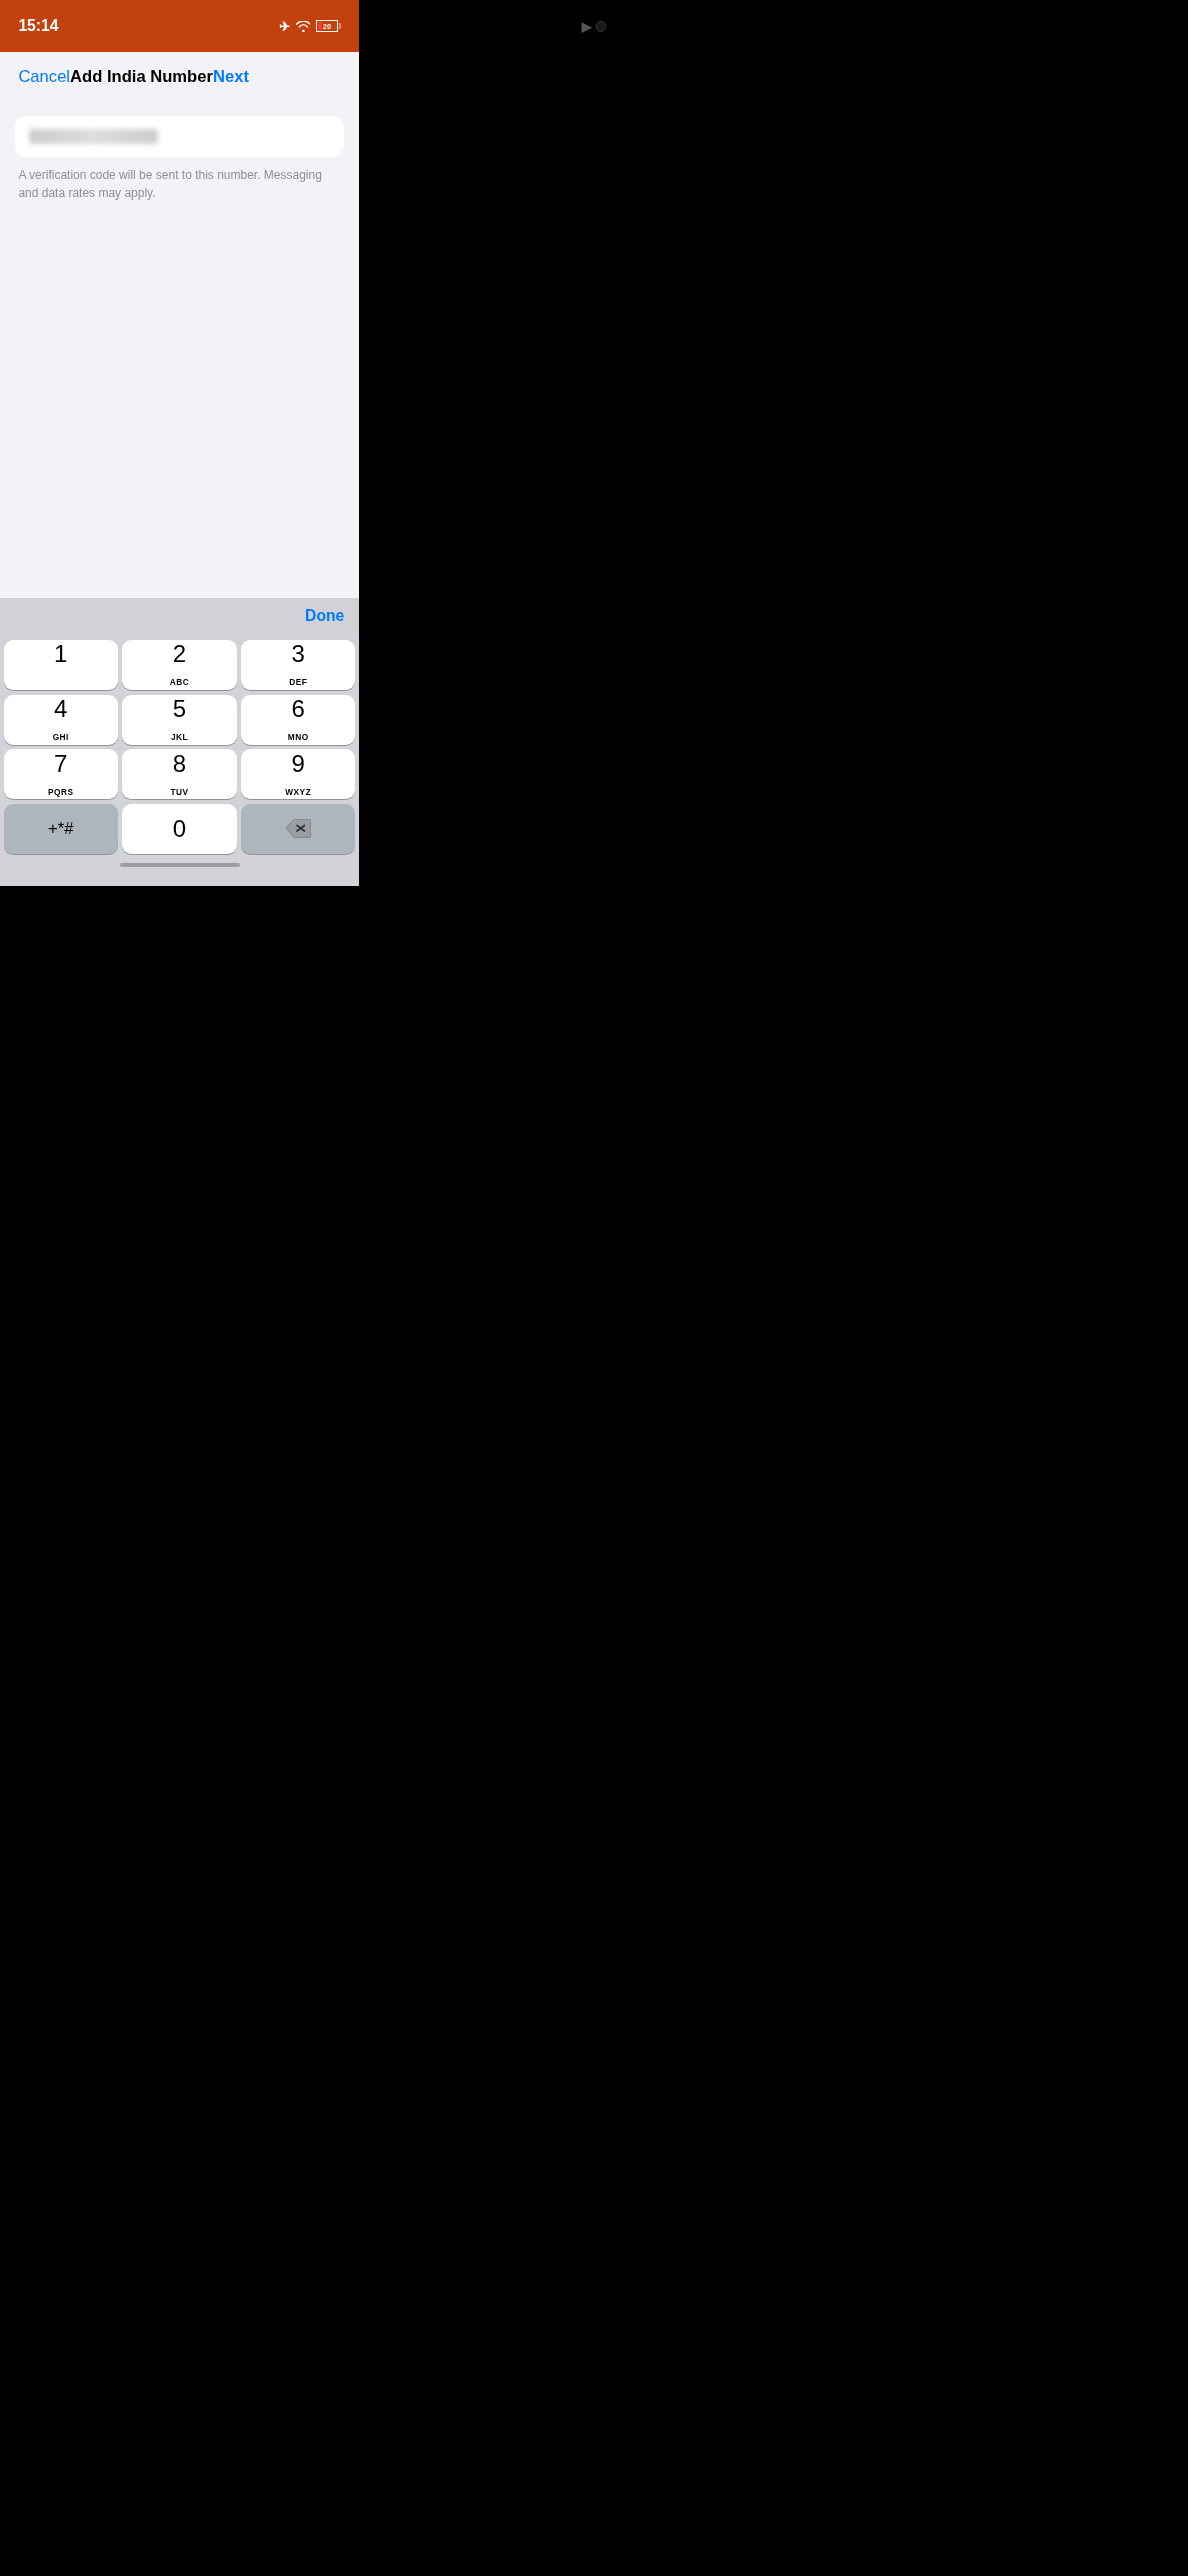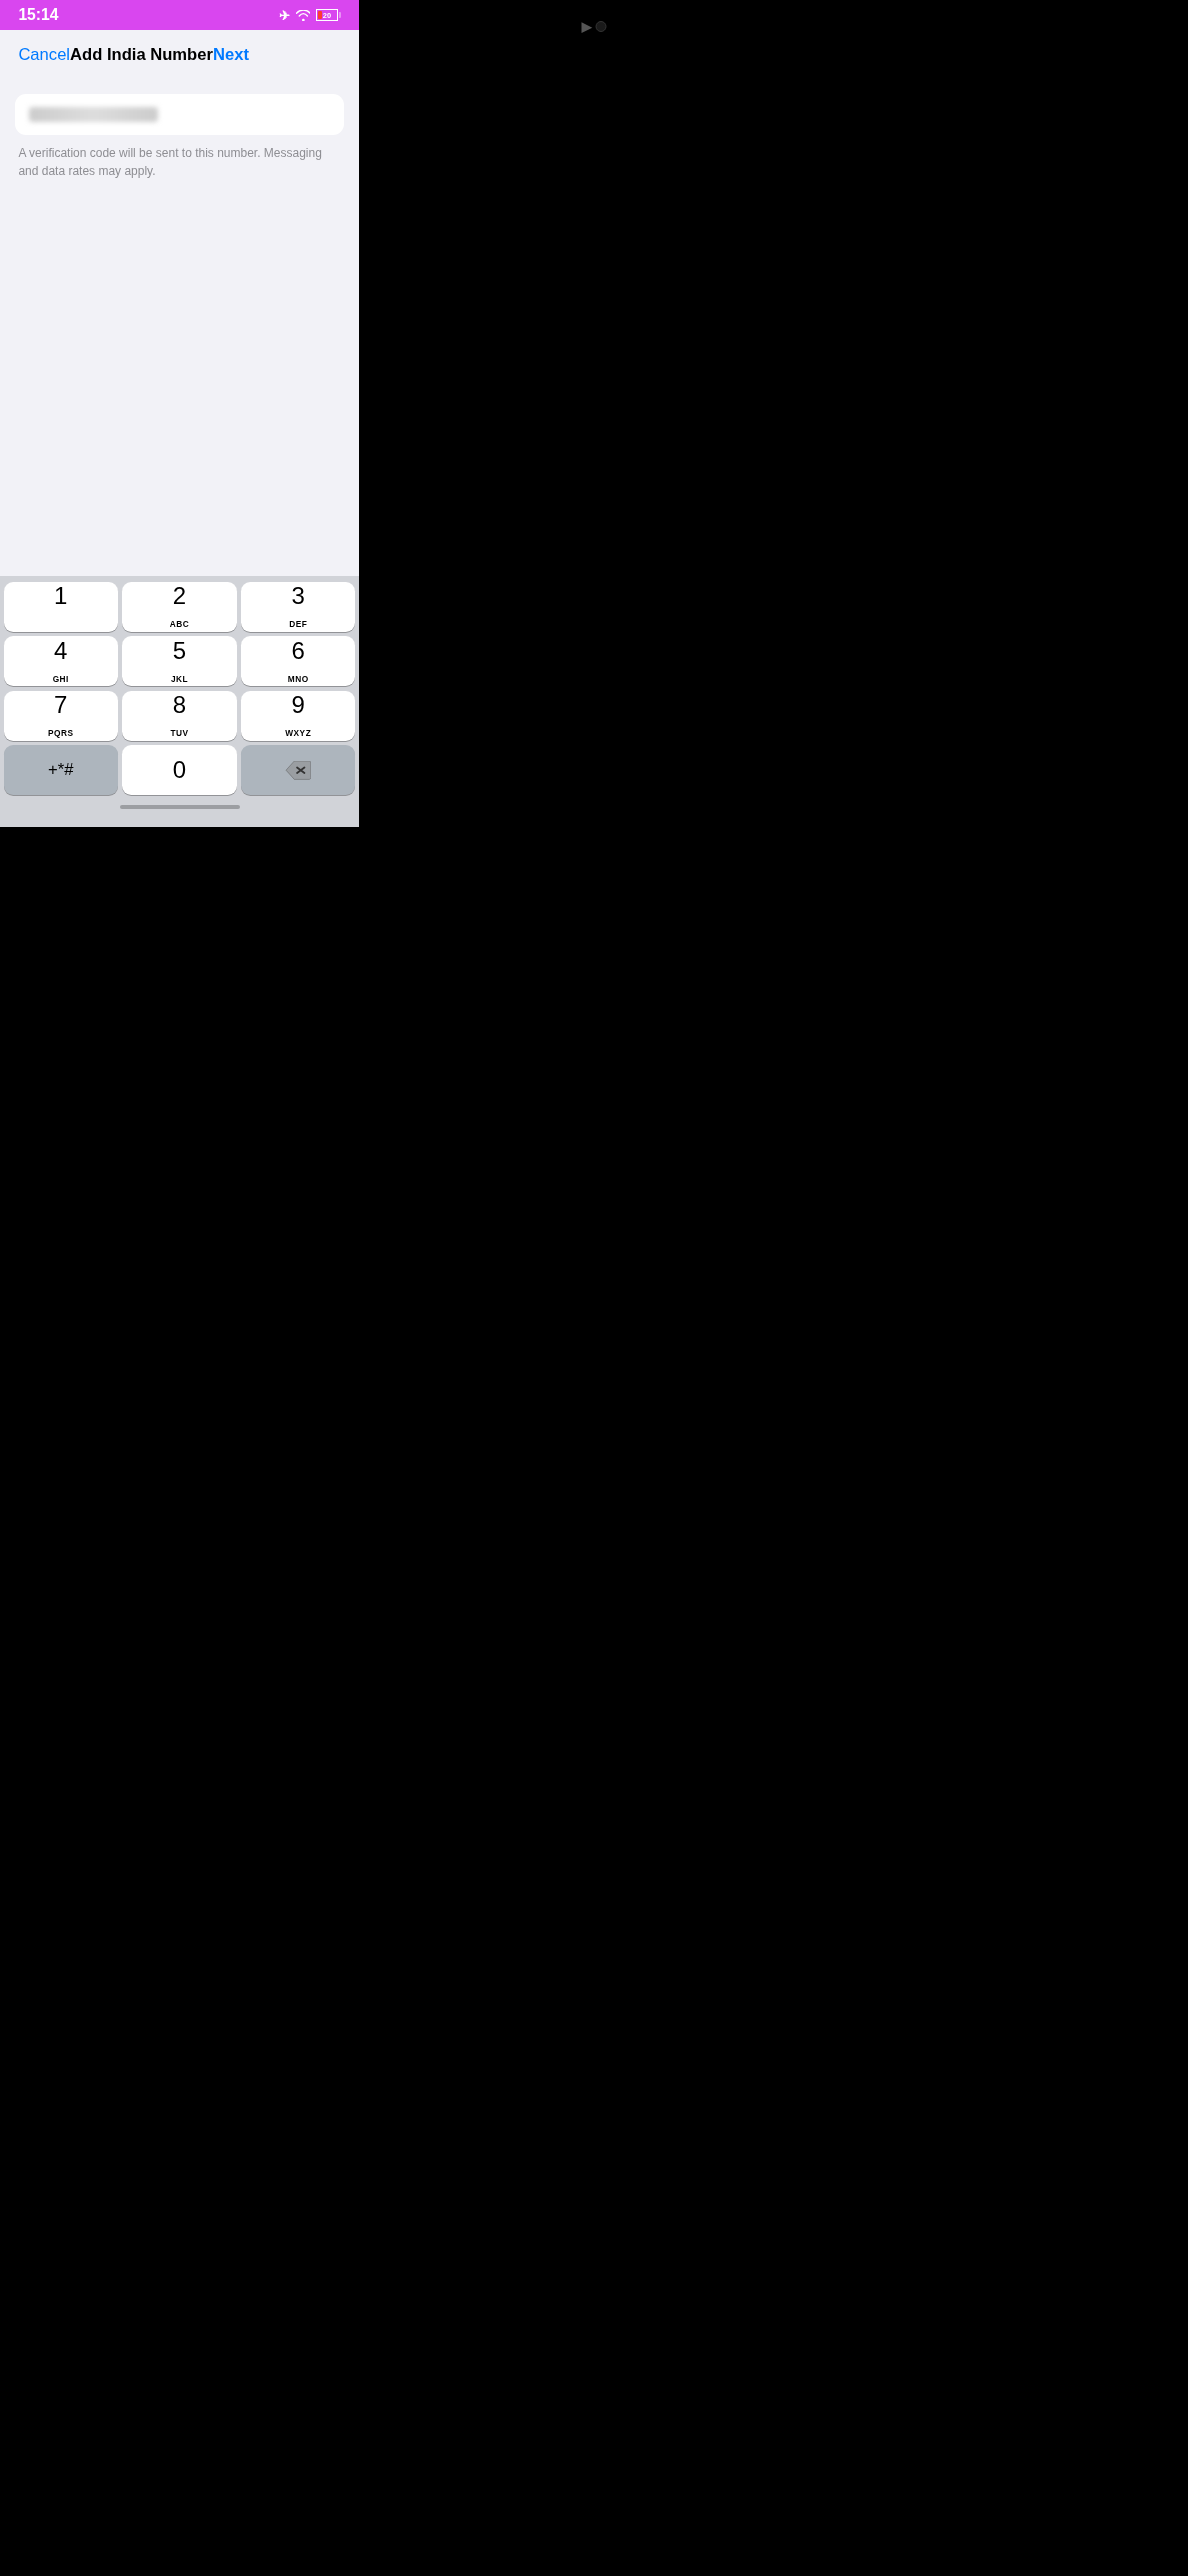--- a/index.html
+++ b/index.html
@@ -11,23 +11,23 @@
 
     body {
       width: 359px;
       min-height: 778px;
       font-family: -apple-system, BlinkMacSystemFont, 'SF Pro Display', 'Helvetica Neue', sans-serif;
       background: #000;
       overflow-x: hidden;
     }
 
     .status-bar {
-      background: #d946ef;
+      background: #c2410c;
       color: #fff;
-      height: 30px;
+      height: 52px;
       display: flex;
       align-items: center;
       justify-content: space-between;
       padding: 0 18.4px;
       font-size: 14.7px;
       font-weight: 600;
     }
 
     .status-bar-time {
       font-size: 15.7px;
@@ -342,20 +342,23 @@
         <div class="phone-number-blurred"></div>
       </div>
     </div>
 
     <p class="hint-text">A verification code will be sent to this number. Messaging and data rates may apply.</p>
 
   </div>
 
   <div style="height: 396px;"></div>
 
+  <div class="done-bar">
+    <button class="done-btn">Done</button>
+  </div>
 
   <div class="keyboard">
 
     <div class="keyboard-row">
       <div class="key">
         <span class="key-number">1</span>
         <span class="key-letters">&nbsp;</span>
       </div>
       <div class="key">
         <span class="key-number">2</span>

